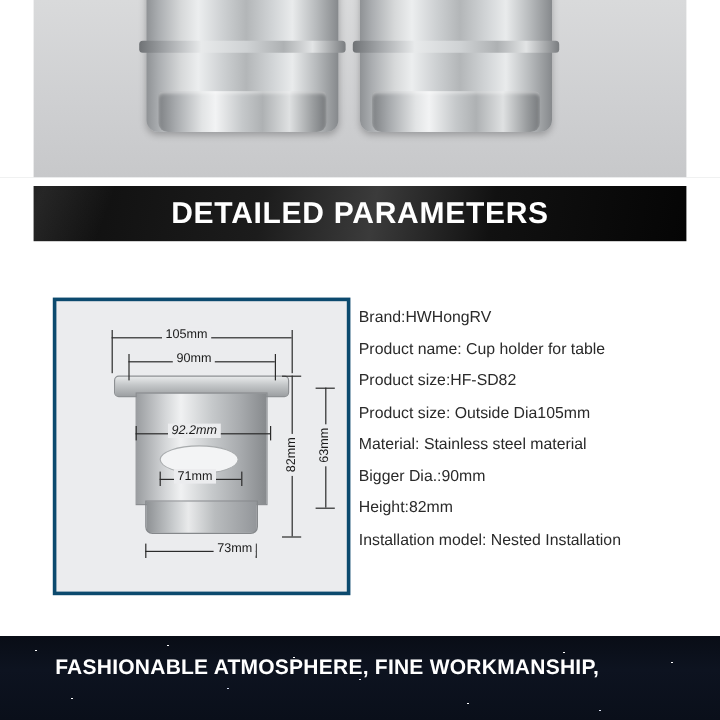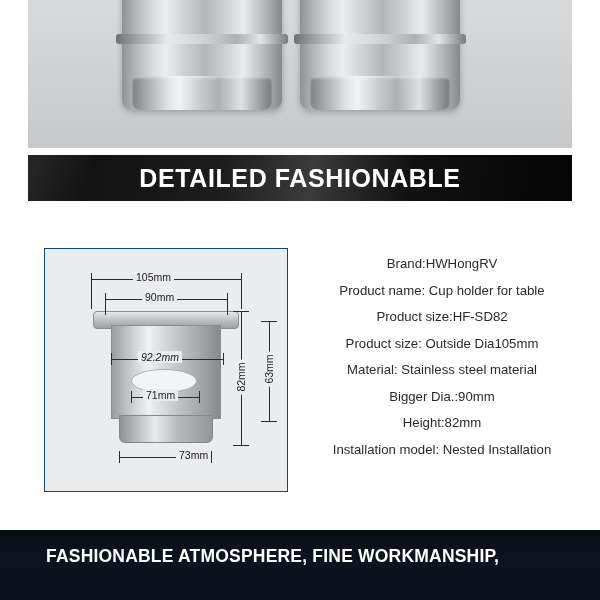--- a/index.html
+++ b/index.html
@@ -122,21 +122,21 @@
   }
 
   
   .diagram {
     position: absolute;
     left: 44px;
     top: 40px;
     width: 242px;
     height: 242px;
     background: #ebecee;
-    border: 1px solid #0c4a6e;
+    border: 3px solid #0c4a6e;
     overflow: hidden;
   }
   .dim-line {
     position: absolute;
     background: #2b2b2b;
   }
   .dim-h { height: 1px; }
   .dim-v { width: 1px; }
   .tick {
     position: absolute;
@@ -213,21 +213,21 @@
     width: 286px;
   }
   .spec-list li {
     list-style: none;
     font-size: 13.2px;
     color: #2a2a2a;
     margin: 0 0 11.5px 0;
     white-space: nowrap;
     font-family: "Liberation Sans", sans-serif;
   }
-  ul.spec-ul { margin: 0; padding: 0; text-align: center; }
+  ul.spec-ul { margin: 0; padding: 0; }
 
   
   .starry {
     position: relative;
     width: 548px;
     height: 92px;
     background: #ffffff;
   }
   .starry-inner {
     position: absolute;
@@ -274,21 +274,21 @@
   </div>
   <div class="cup cup-right">
     <div class="rim"></div>
   </div>
   <div class="side-pad-left"></div>
   <div class="side-pad-right"></div>
 </div>
 
 <div class="banner">
   <div class="banner-inner">
-    <span class="banner-title">DETAILED FASHIONABLE</span>
+    <span class="banner-title">DETAILED PARAMETERS</span>
   </div>
 </div>
 
 <div class="spec-section">
 
   <div class="diagram">
 
     <div class="holder">
       <div class="flange"></div>
       <div class="body"></div>

